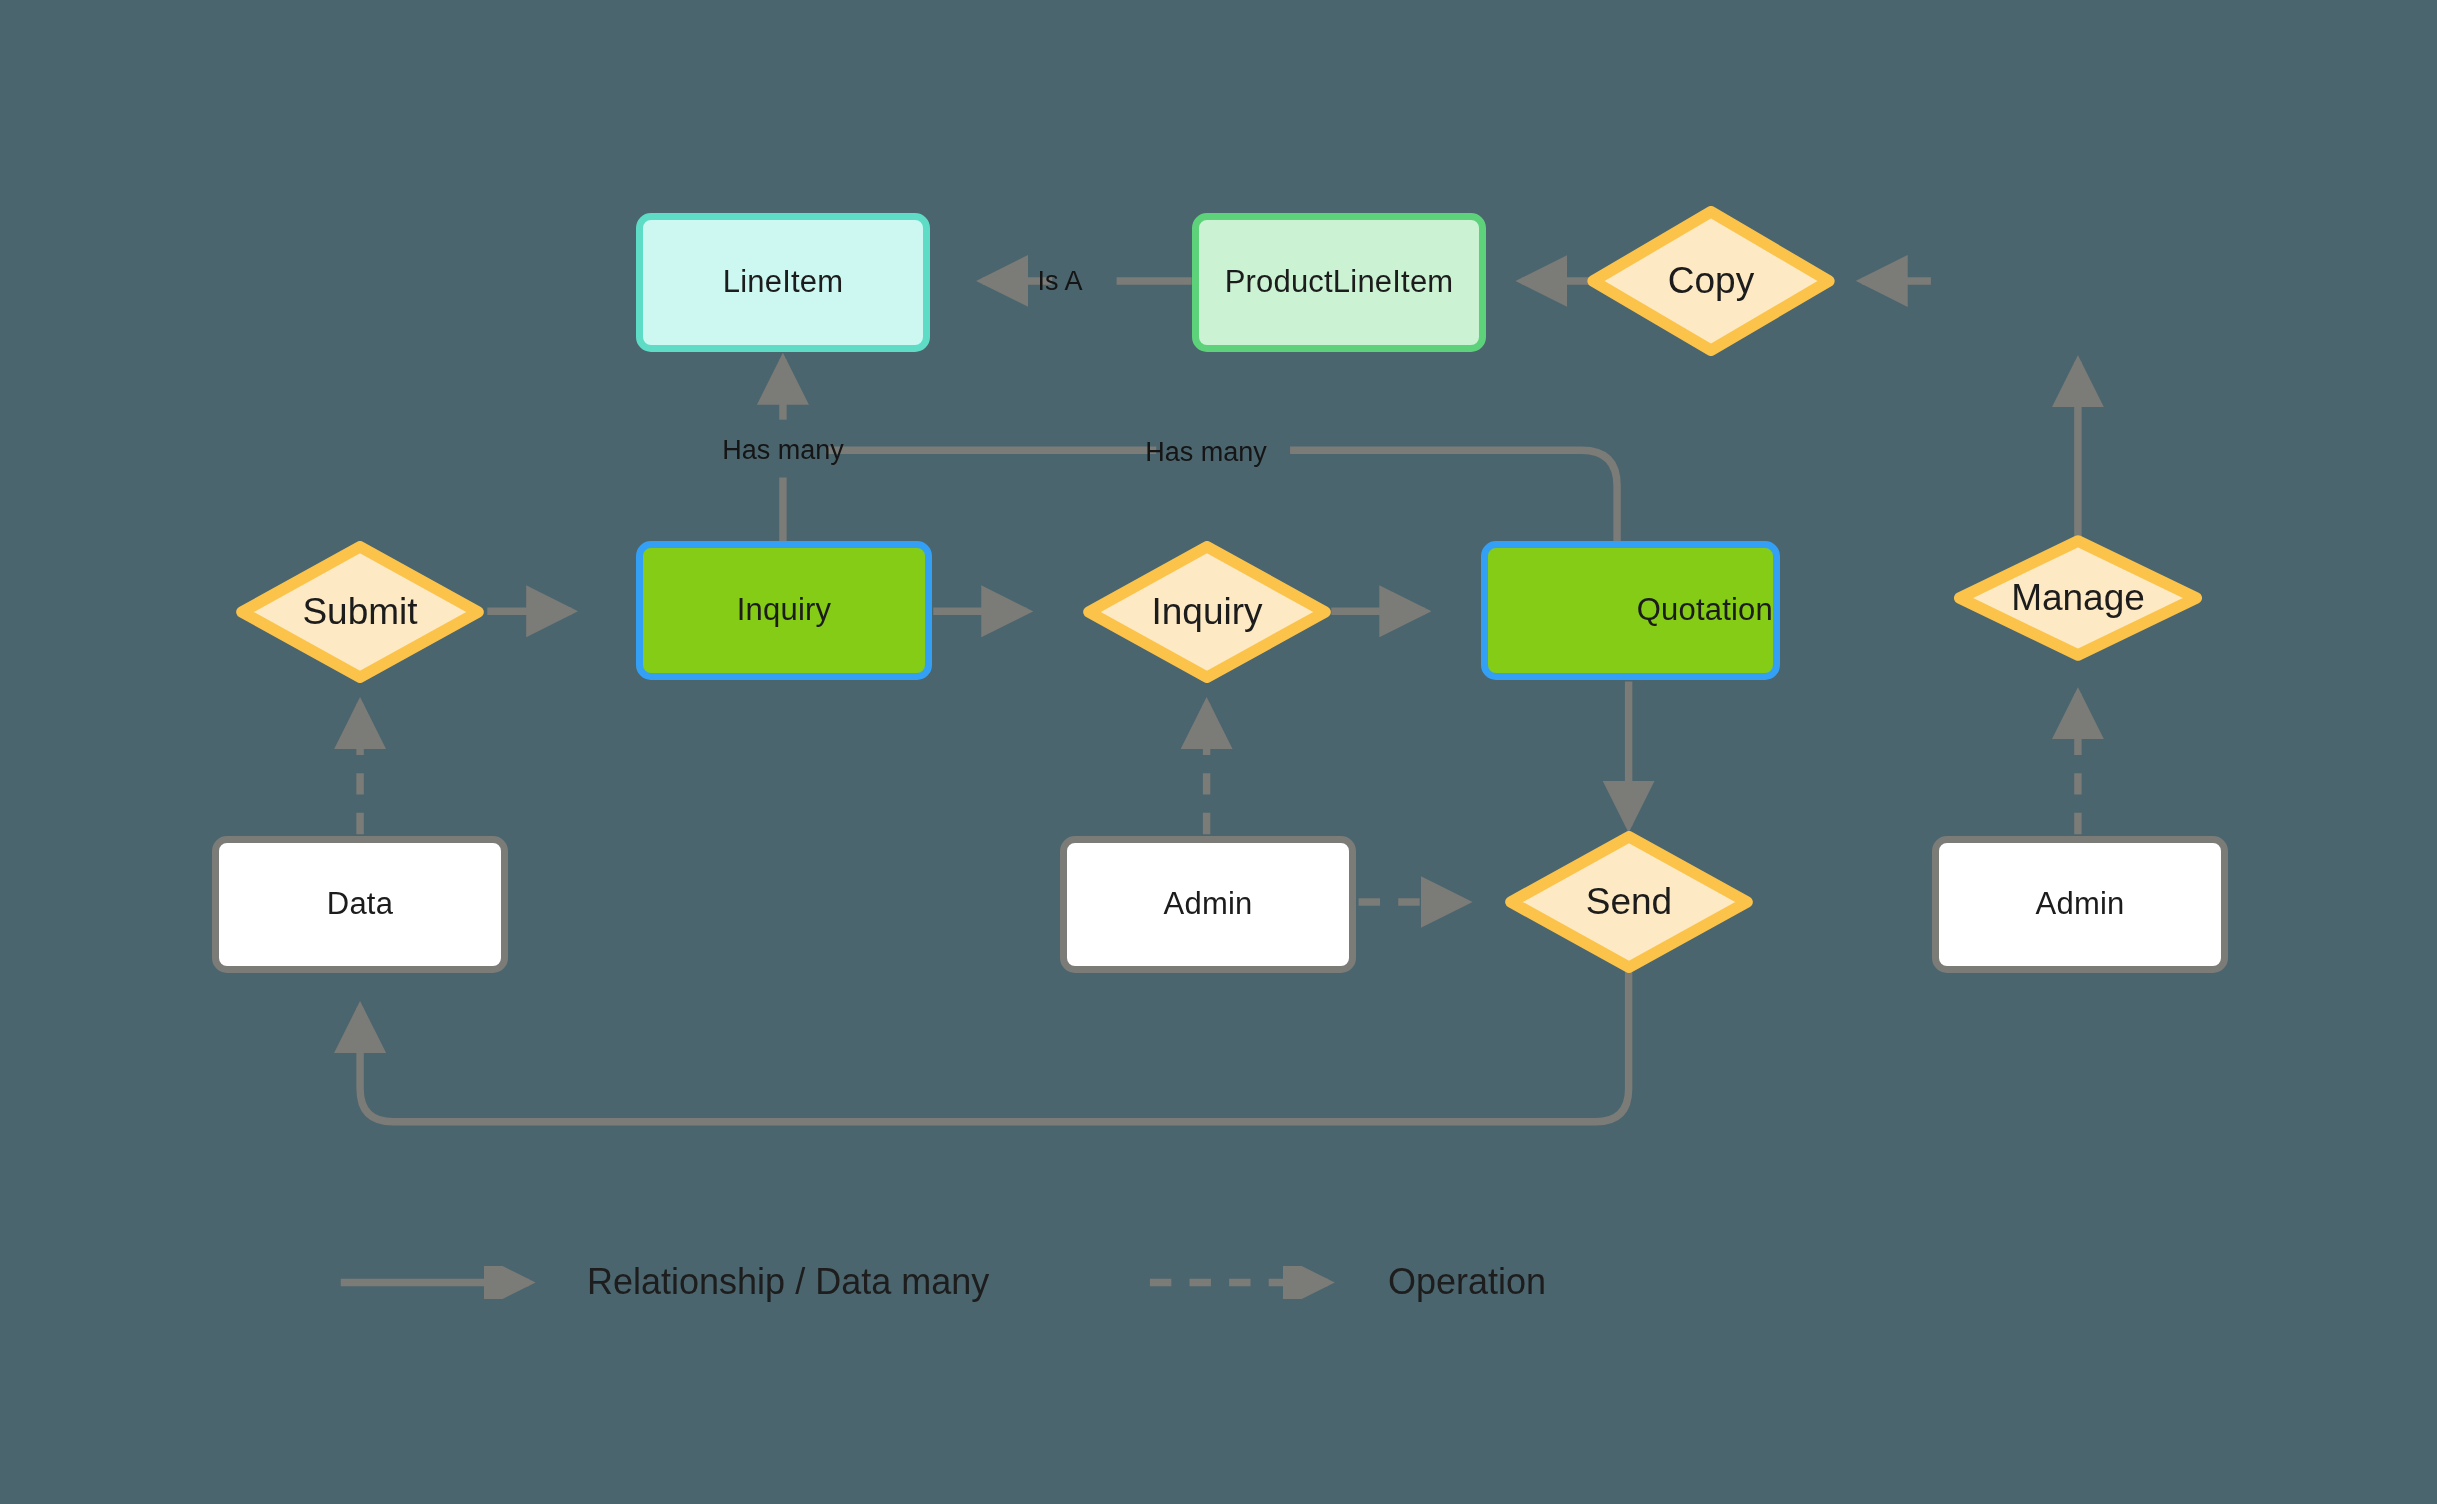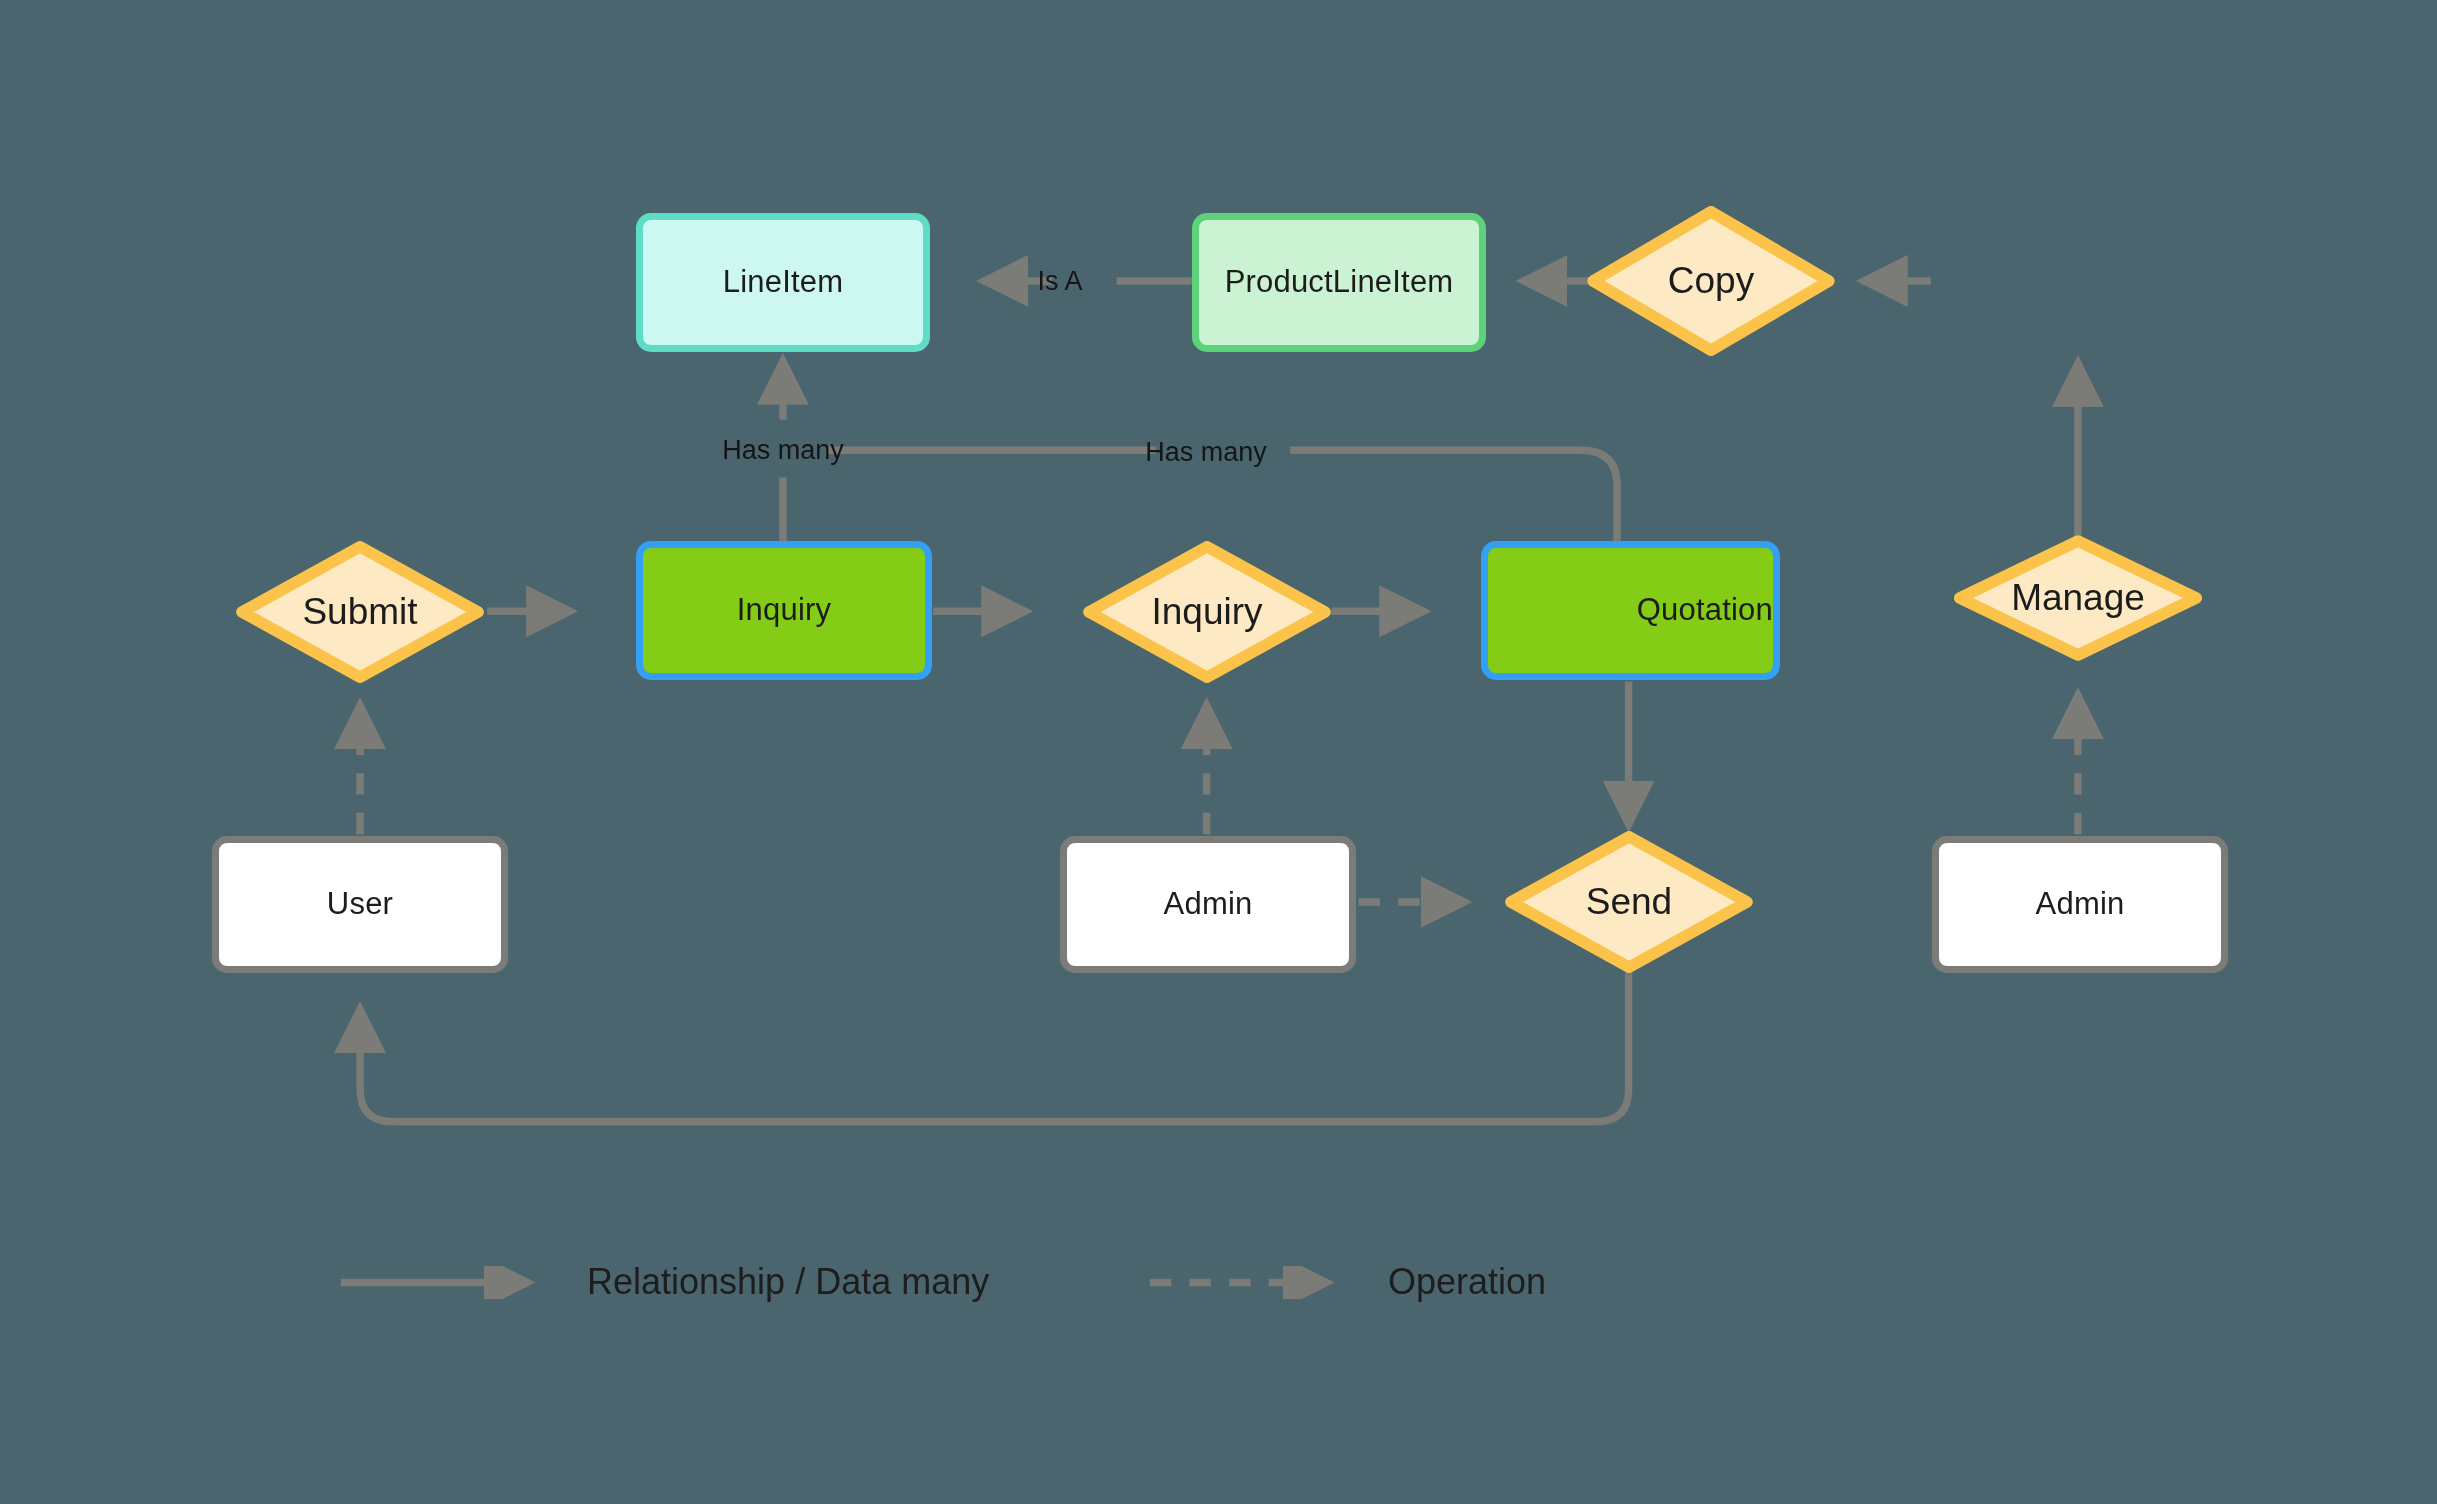--- a/index.html
+++ b/index.html
@@ -183,21 +183,21 @@
   </div>
 
   <div class="diamond" style="left:1954px; top:535px; width:248px; height:126px;">
     <svg width="248" height="126" viewBox="0 0 300 152">
       <polygon points="150,7 293,76 150,145 7,76" fill="#fdeac4" stroke="#fbc34a" stroke-width="14" stroke-linejoin="round"></polygon>
     </svg>
     <span class="label">Manage</span>
   </div>
 
   <div class="node rect actor-white" style="left:212px; top:836px; width:296px; height:137px;">
-    <span class="label">User</span>
+    <span class="label">Data</span>
   </div>
 
   <div class="node rect actor-white" style="left:1060px; top:836px; width:296px; height:137px;">
     <span class="label">Admin</span>
   </div>
 
   <div class="diamond" style="left:1505px; top:831px; width:248px; height:142px;">
     <svg width="248" height="142" viewBox="0 0 300 172">
       <polygon points="150,7 293,86 150,165 7,86" fill="#fdeac4" stroke="#fbc34a" stroke-width="14" stroke-linejoin="round"></polygon>
     </svg>

